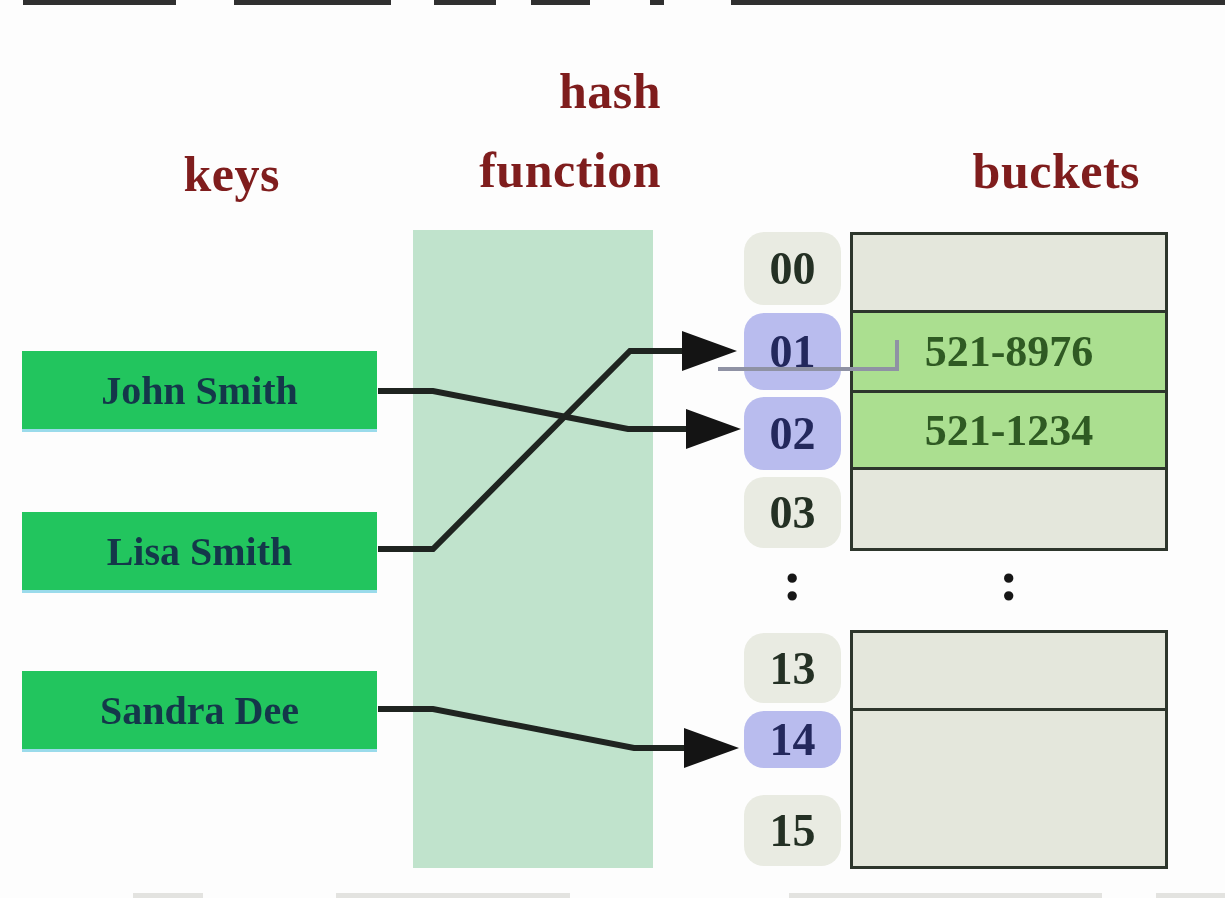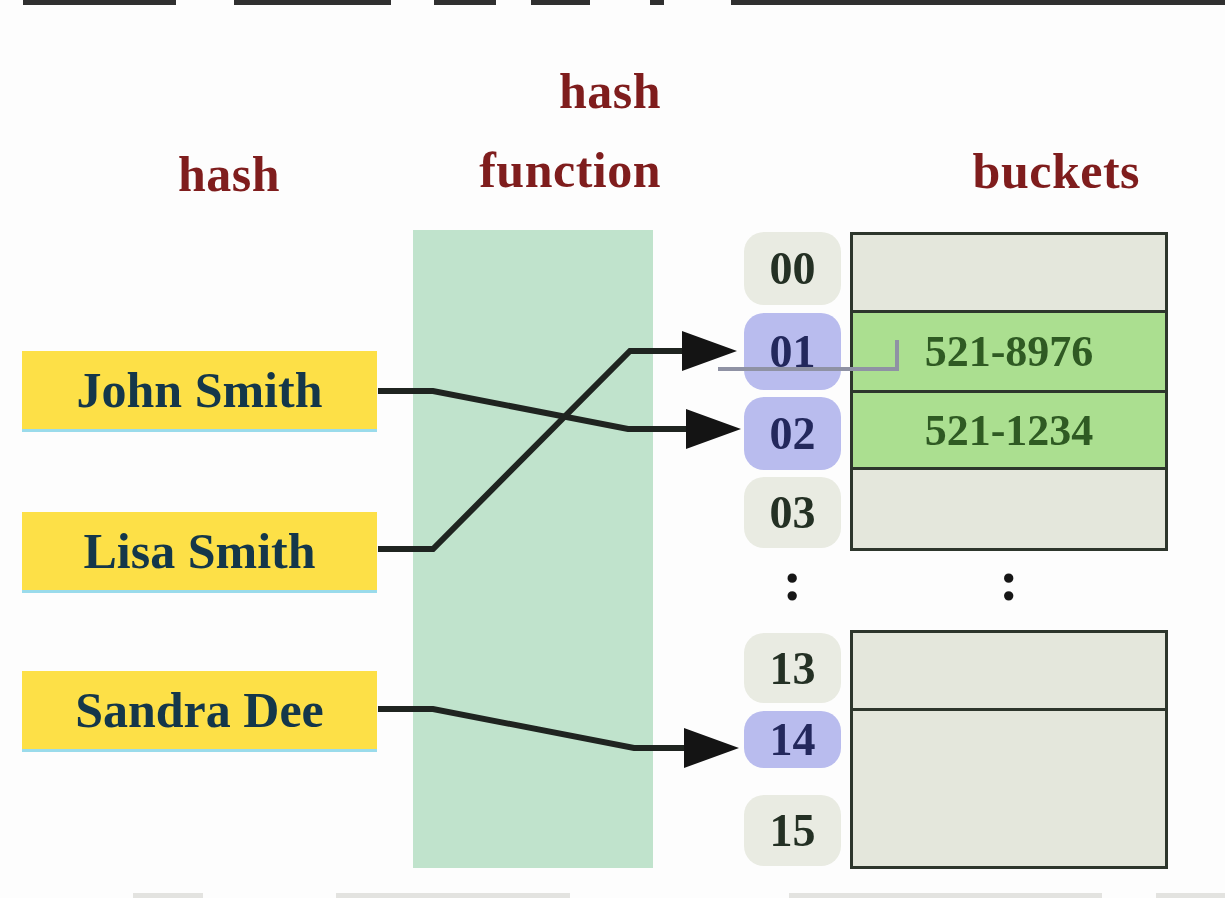--- a/index.html
+++ b/index.html
@@ -18,23 +18,23 @@
     position:absolute;text-align:right;font-weight:bold;color:#7f1d1d;
     font-size:50px;line-height:79px;letter-spacing:0.5px;
   }
   #hdr-keys{left:100px;top:135px;width:180px;}
   #hdr-hash{left:405px;top:52px;width:256px;}
   #hdr-buckets{left:880px;top:132px;width:260px;}
 
   
   .key-box{
     position:absolute;left:22px;width:355px;height:78px;
-    background:#fde047;border-bottom:3px solid #9adbeb;
+    background:#22c55e;border-bottom:3px solid #9adbeb;
     display:flex;align-items:center;justify-content:center;
-    font-size:50px;font-weight:bold;color:#14374a;
+    font-size:40px;font-weight:bold;color:#14374a;
   }
 
   
   #hash-box{
     position:absolute;left:413px;top:230px;width:240px;height:638px;
     background:#c0e3cc;
   }
 
   
   .index-cell{
@@ -74,21 +74,21 @@
 <div class="edge-strip dark" style="left:234px;width:157px;"></div>
 <div class="edge-strip dark" style="left:434px;width:62px;"></div>
 <div class="edge-strip dark" style="left:531px;width:59px;"></div>
 <div class="edge-strip dark" style="left:650px;width:14px;"></div>
 <div class="edge-strip dark" style="left:731px;width:494px;"></div>
 <div class="edge-strip light" style="left:133px;width:70px;"></div>
 <div class="edge-strip light" style="left:336px;width:234px;"></div>
 <div class="edge-strip light" style="left:789px;width:313px;"></div>
 <div class="edge-strip light" style="left:1156px;width:69px;"></div>
 
-<div class="hdr" id="hdr-keys">hash</div>
+<div class="hdr" id="hdr-keys">keys</div>
 <div class="hdr" id="hdr-hash">hash function</div>
 <div class="hdr" id="hdr-buckets">buckets</div>
 
 <div class="key-box" style="top:351px;">
   <span>John Smith</span>
 </div>
 <div class="key-box" style="top:512px;">
   <span>Lisa Smith</span>
 </div>
 <div class="key-box" style="top:671px;">

